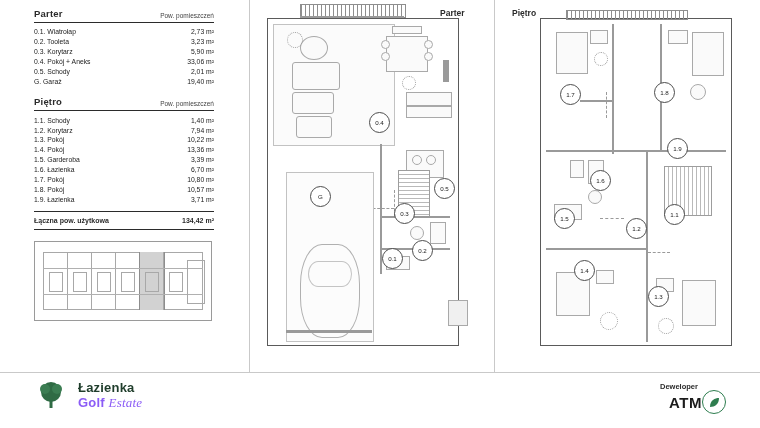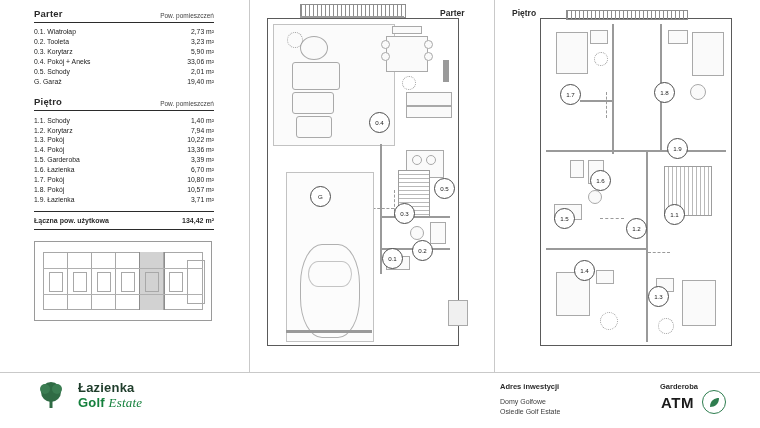--- a/index.html
+++ b/index.html
@@ -105,26 +105,26 @@
   .dashv { position:absolute; border-left:1px dashed #9a9a9a; }
   .plant { position:absolute; border-radius:50%; border:1px dotted #9c9c9c; }
 
   
   .footer { position:absolute; left:0; right:0; bottom:0; height:56px; }
   .logo-wrap { position:absolute; left:34px; top:6px; display:flex; align-items:center; gap:10px; }
   .logo-mark {
     width:34px; height:34px; display:flex; align-items:center; justify-content:center;
   }
   .logo-text-1 { font-size:13px; font-weight:bold; color:#1f3d2b; letter-spacing:.2px; }
-  .logo-text-2 { font-size:13px; font-weight:bold; color:#15803d; letter-spacing:.2px; }
+  .logo-text-2 { font-size:13px; font-weight:bold; color:#8b5cf6; letter-spacing:.2px; }
   .logo-text-2 i { font-style:italic; font-weight:normal; font-family:"Liberation Serif", serif; }
   .foot-col { position:absolute; font-size:7.5px; color:#3a3a3a; }
   .foot-head { font-size:7.5px; font-weight:bold; color:#2b2b2b; margin-bottom:6px; }
   .foot-line { font-size:7px; color:#3d3d3d; line-height:1.45; }
-  .atm { position:absolute; right:34px; top:18px; display:flex; align-items:center; gap:8px; }
+  .atm { position:absolute; right:34px; top:18px; display:flex; align-items:center; gap:0; }
   .atm-text { font-size:15px; font-weight:bold; color:#1b1b1b; letter-spacing:.5px; }
   .atm-circle { width:22px; height:22px; border-radius:50%; border:1.6px solid #2e7d4f; display:flex; align-items:center; justify-content:center; }
 </style>
 </head>
 <body>
 
 <div class="page">
 
   <div class="left-panel">
 
@@ -352,28 +352,23 @@
           <circle cx="22" cy="10" r="5" fill="#3b7d52"></circle>
           <rect x="14.5" y="18" width="3" height="11" fill="#2f6b44"></rect>
         </svg>
       </div>
       <div>
         <div class="logo-text-1">Łazienka</div>
         <div class="logo-text-2"><span>Golf </span><i>Estate</i></div>
       </div>
     </div>
 
-    <div class="foot-col" style="left:500px; top:10px;">
-      <div class="foot-head">Adres inwestycji</div>
-      <div class="foot-line">Domy Golfowe</div>
-      <div class="foot-line">Osiedle Golf Estate</div>
-    </div>
 
     <div class="foot-col" style="left:660px; top:10px;">
-      <div class="foot-head">Garderoba</div>
+      <div class="foot-head">Deweloper</div>
     </div>
 
     <div class="atm">
       <span class="atm-text">ATM</span>
       <span class="atm-circle">
         <svg width="13" height="13" viewBox="0 0 13 13" aria-hidden="true">
           <path d="M2 11 C2 4, 7 2, 11 2 C11 8, 7 11, 2 11 Z" fill="#2e7d4f"></path>
         </svg>
       </span>
     </div>

